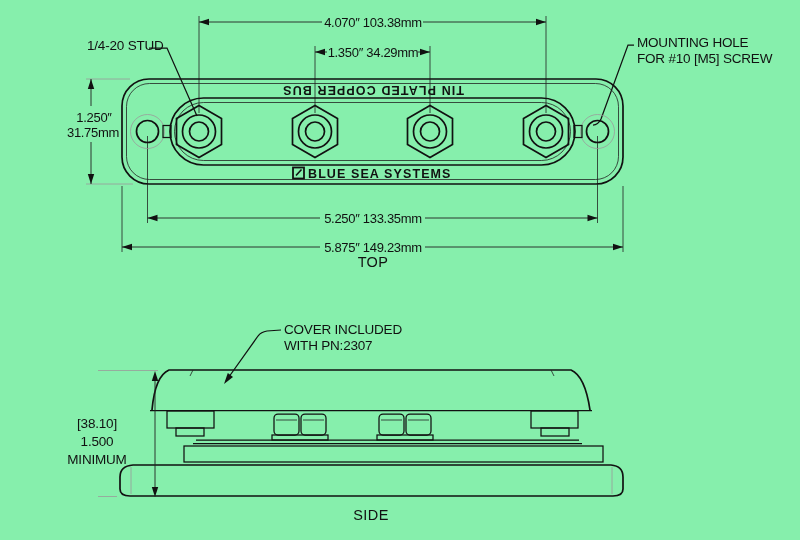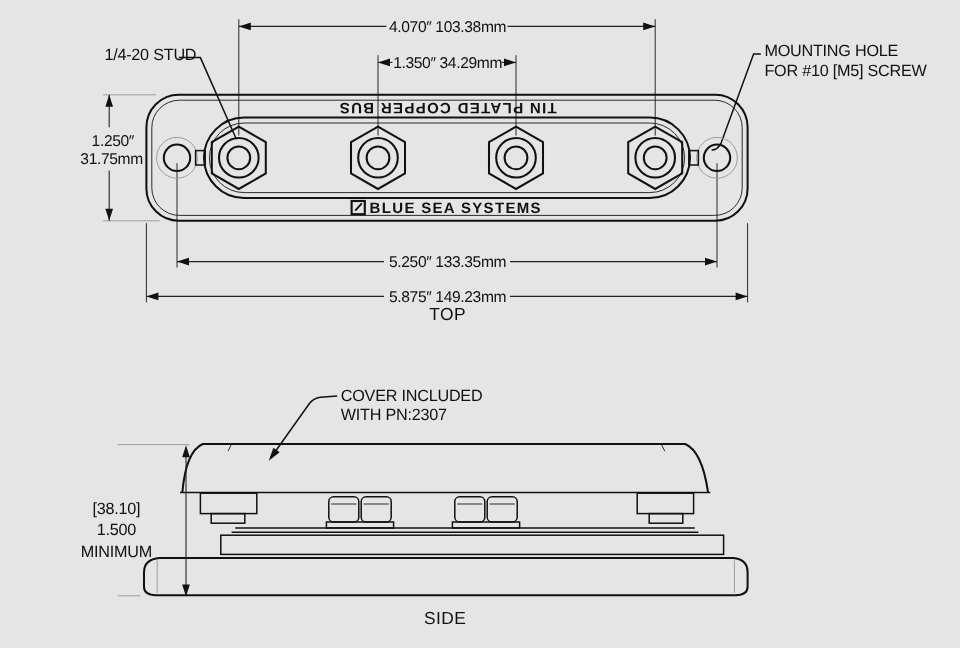--- a/index.html
+++ b/index.html
@@ -1,16 +1,16 @@
 <!DOCTYPE html>
 <html><head>
 <meta charset="utf-8">
 <style>
   html,body{margin:0;padding:0;background:#fff;}
-  .stage{position:relative;width:800px;height:540px;background:#e5e5e5;overflow:hidden;}
+  .stage{position:relative;width:800px;height:540px;background:#86efac;overflow:hidden;}
   svg{display:block;}
   .ln    {stroke:#111;fill:none;stroke-width:1.7;}
   .ln2   {stroke:#111;fill:none;stroke-width:1.25;}
   .thin  {stroke:#222;fill:none;stroke-width:0.8;}
   .faint {stroke:#9a9a9a;fill:none;stroke-width:0.8;}
   .dimln {stroke:#222;fill:none;stroke-width:0.9;}
   .arrow {fill:#111;stroke:none;}
   text{font-family:"Liberation Sans","DejaVu Sans",sans-serif;fill:#111;}
   text.dim {font-size:13px;letter-spacing:-0.3px;}
   text.lbl {font-size:13.5px;letter-spacing:-0.2px;}

